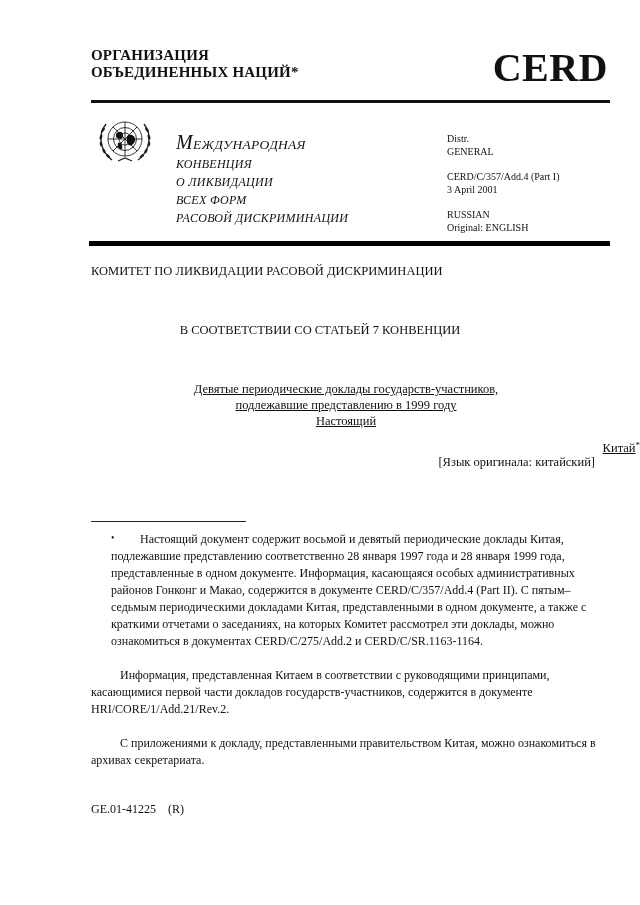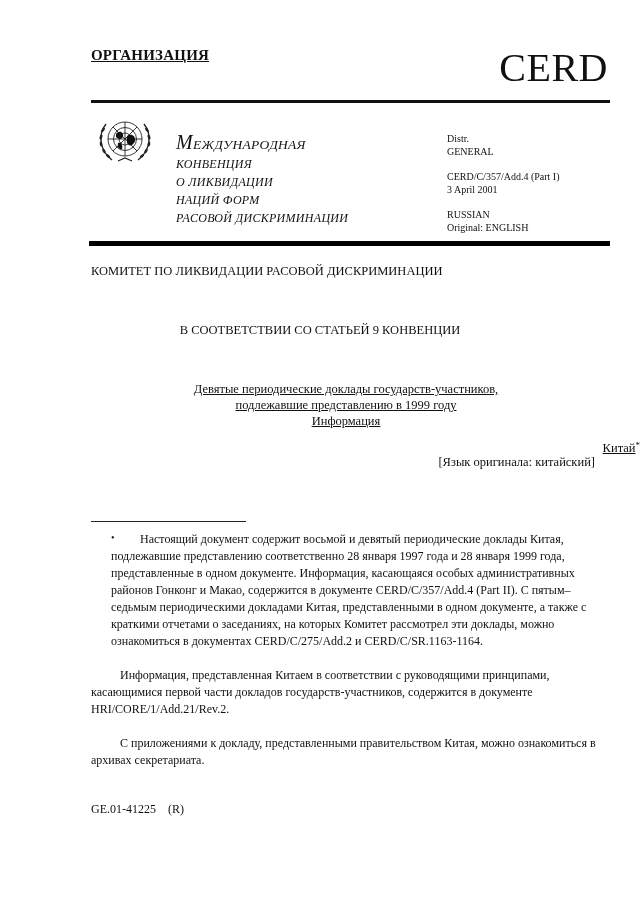--- a/index.html
+++ b/index.html
@@ -18,24 +18,24 @@
     .abs { position: absolute; }
 
     
     .org-name {
       left: 91px; top: 47px;
       font-weight: bold;
       font-size: 15px;
       line-height: 17px;
       letter-spacing: 0.2px;
     }
-    .org-name div { white-space: nowrap; text-decoration: underline; }
+    .org-name div { white-space: nowrap; }
     .cerd {
       right: 32px; top: 48px;
-      font-weight: normal;
+      font-weight: bold;
       font-size: 40px;
       line-height: 40px;
       letter-spacing: 0.5px;
     }
     .rule-thin {
       left: 91px; top: 100px;
       width: 519px; height: 3px;
       background: #111;
     }
     .rule-thick {
@@ -141,20 +141,21 @@
       left: 91px; top: 802px;
       font-size: 12px;
       white-space: nowrap;
     }
   </style>
 </head>
 <body>
 
 <div class="abs org-name">
   <div>ОРГАНИЗАЦИЯ</div>
+  <div>ОБЪЕДИНЕННЫХ НАЦИЙ*</div>
 </div>
 <div class="abs cerd">CERD</div>
 <div class="abs rule-thin"></div>
 
 <div class="abs emblem">
   <svg width="58" height="54" viewBox="0 0 58 54">
 
     <g fill="none" stroke="#222" stroke-width="1.4">
       <path d="M10 12 C2 22, 3 38, 16 48"></path>
       <path d="M48 12 C56 22, 55 38, 42 48"></path>
@@ -189,47 +190,47 @@
     </g>
 
     <path d="M22 49 L29 46 L36 49" fill="none" stroke="#222" stroke-width="1.2"></path>
   </svg>
 </div>
 
 <div class="abs convention">
   <div class="first"><span class="big">М</span><span>ЕЖДУНАРОДНАЯ</span></div>
   <div>КОНВЕНЦИЯ</div>
   <div>О ЛИКВИДАЦИИ</div>
-  <div>НАЦИЙ ФОРМ</div>
+  <div>ВСЕХ ФОРМ</div>
   <div>РАСОВОЙ ДИСКРИМИНАЦИИ</div>
 </div>
 
 <div class="abs distr">
   <div>Distr.</div>
   <div>GENERAL</div>
   <div class="gap"></div>
   <div>CERD/C/357/Add.4 (Part I)</div>
   <div>3 April 2001</div>
   <div class="gap"></div>
   <div>RUSSIAN</div>
   <div>Original:  ENGLISH</div>
 </div>
 
 <div class="abs rule-thick"></div>
 
 <div class="abs committee">КОМИТЕТ ПО ЛИКВИДАЦИИ РАСОВОЙ ДИСКРИМИНАЦИИ</div>
 
 <div class="abs center-block reports-heading">
-  <div>В СООТВЕТСТВИИ СО СТАТЬЕЙ 9 КОНВЕНЦИИ</div>
+  <div>В СООТВЕТСТВИИ СО СТАТЬЕЙ 7 КОНВЕНЦИИ</div>
 </div>
 
 <div class="abs center-block periodic-heading">
   <div><span>Девятые периодические доклады государств-участников,</span></div>
   <div><span>подлежавшие представлению в 1999 году</span></div>
-  <div><span>Информация</span></div>
+  <div><span>Настоящий</span></div>
 </div>
 
 <div class="abs center-block country">
   <span class="u">Китай</span><sup>*</sup>
 </div>
 
 <div class="abs lang-info">
   <div>[Язык оригинала:  китайский]</div>
 </div>
 

